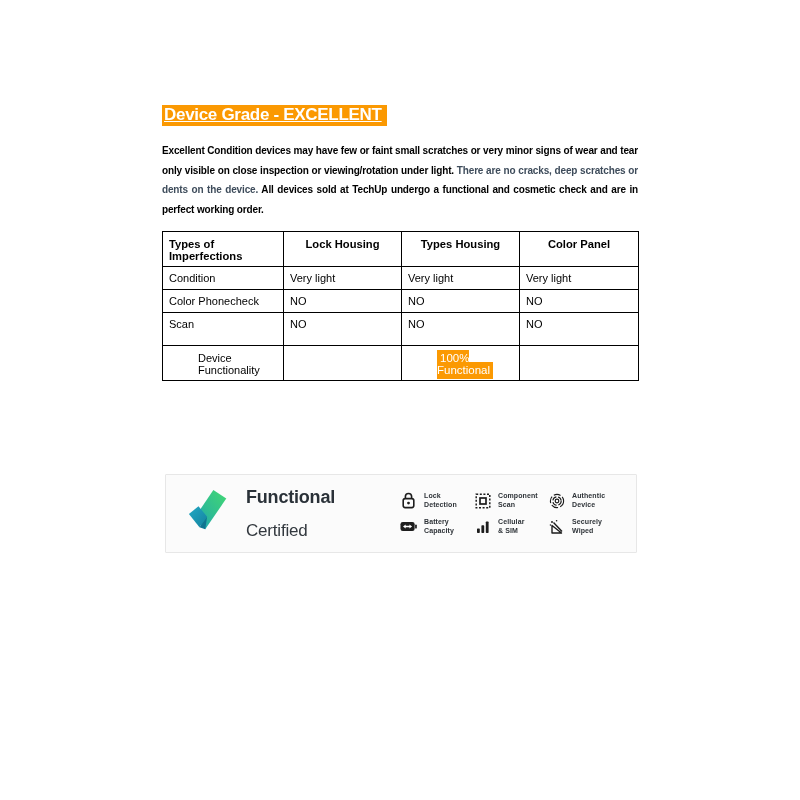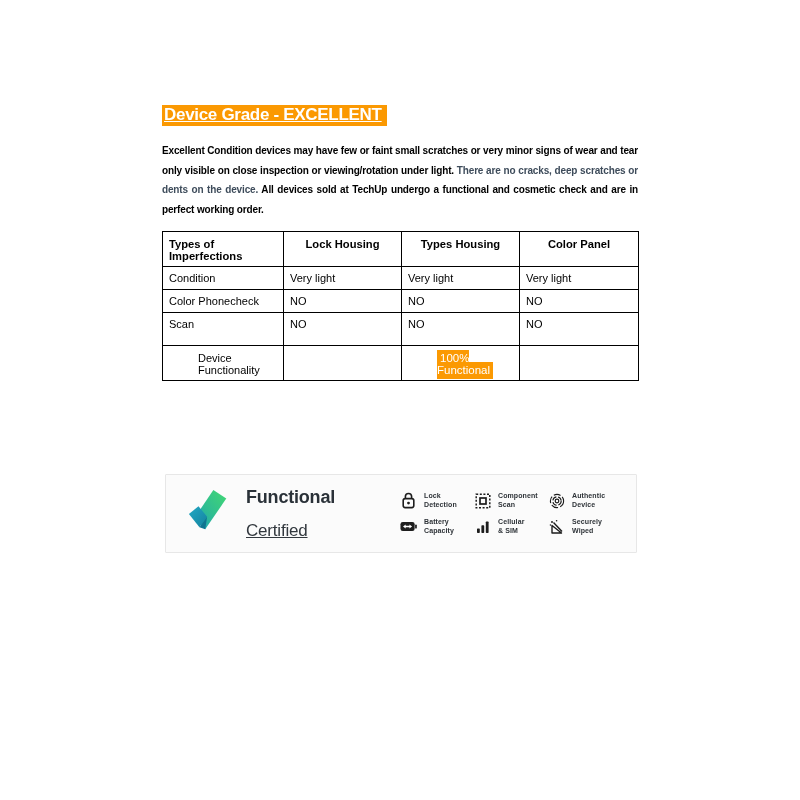--- a/index.html
+++ b/index.html
@@ -52,21 +52,21 @@
 
   
   .cert-card{
     position:absolute;left:165px;top:474px;width:472px;height:79px;
     background:#FBFBFB;border:1px solid #E7E7E7;border-radius:1px;
     display:flex;align-items:center;box-sizing:border-box;
   }
   .logo-wrap{display:flex;align-items:center;margin-left:21px;}
   .brand{margin-left:13px;line-height:1;}
   .brand-top{font-size:18px;font-weight:bold;color:#2A3138;letter-spacing:-0.2px;}
-  .brand-bottom{font-size:17px;color:#32383E;margin-top:16px;letter-spacing:-0.2px;text-decoration:underline;}
+  .brand-bottom{font-size:17px;color:#32383E;margin-top:16px;letter-spacing:-0.2px;}
 
   .features{
     margin-left:auto;margin-right:16px;
     display:grid;grid-template-columns:repeat(3,72px);
     column-gap:2px;row-gap:9px;
   }
   .feature{display:flex;align-items:center;}
   .feature .f-icon{width:17px;height:17px;flex:0 0 17px;display:flex;align-items:center;justify-content:center;}
   .feature .f-label{
     margin-left:7px;font-size:7px;font-weight:bold;color:#2E3338;line-height:8.5px;

